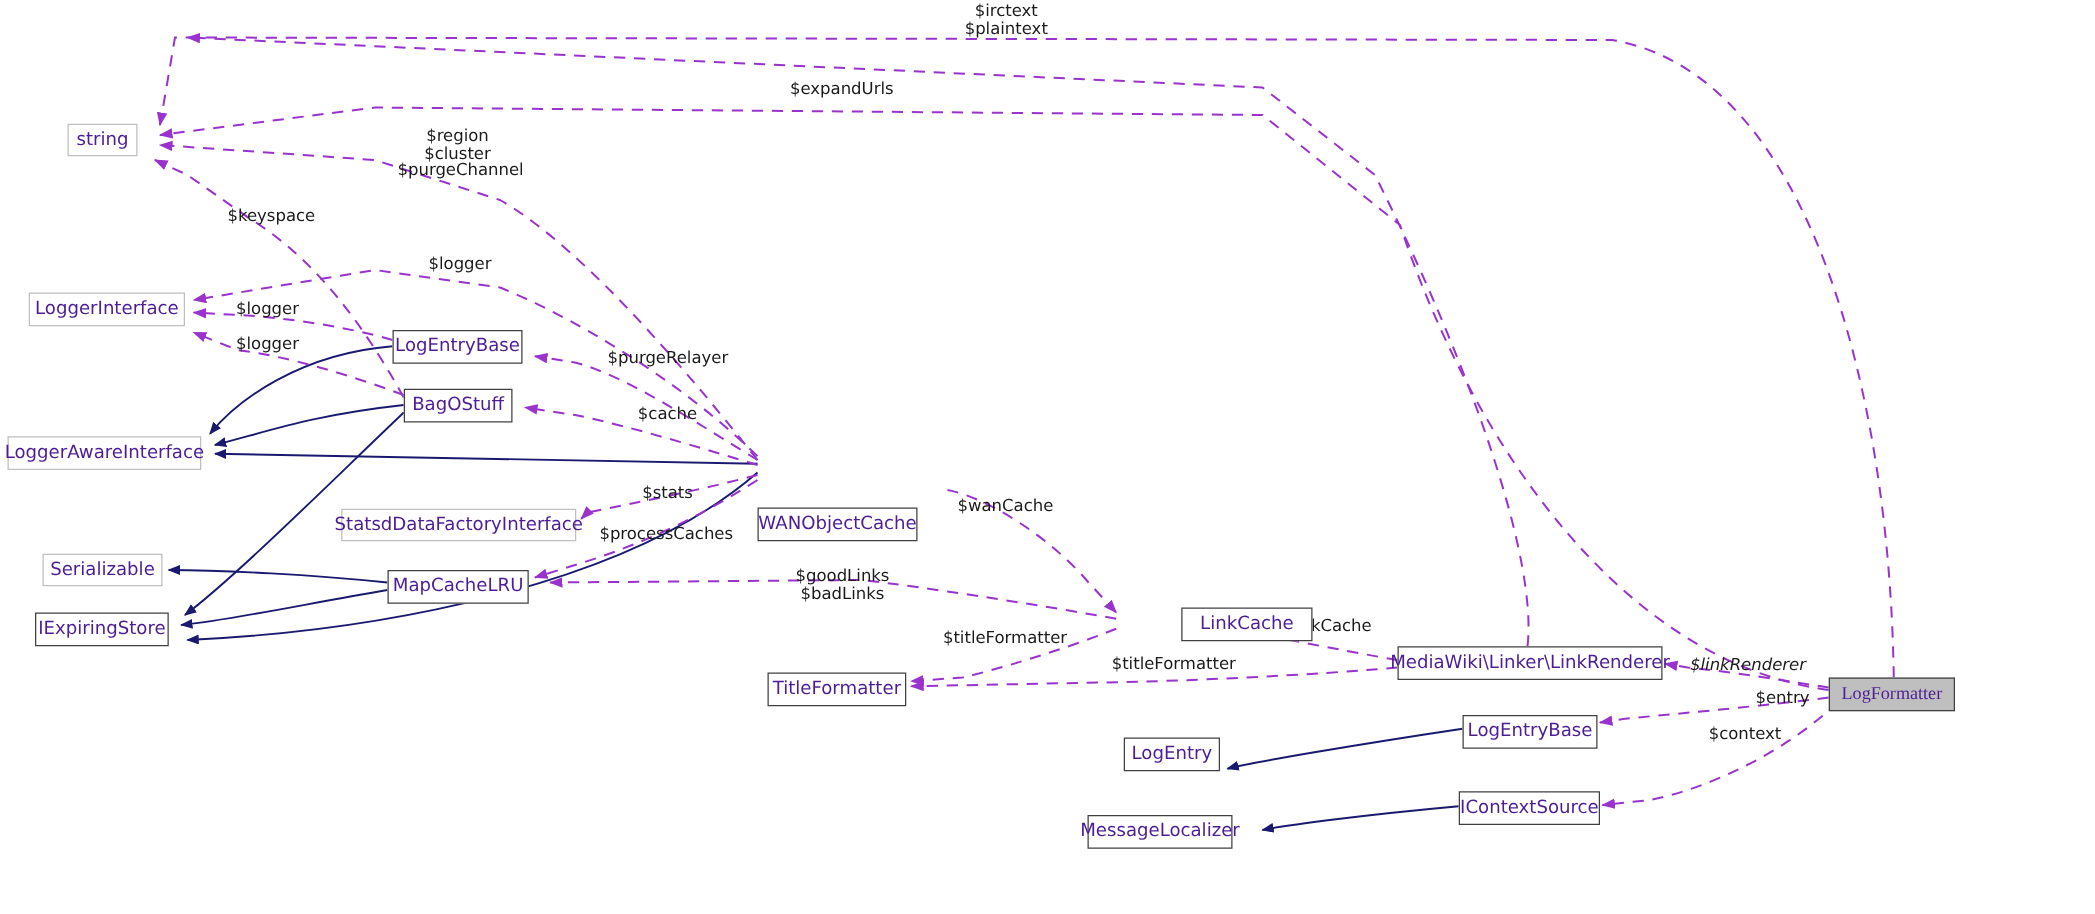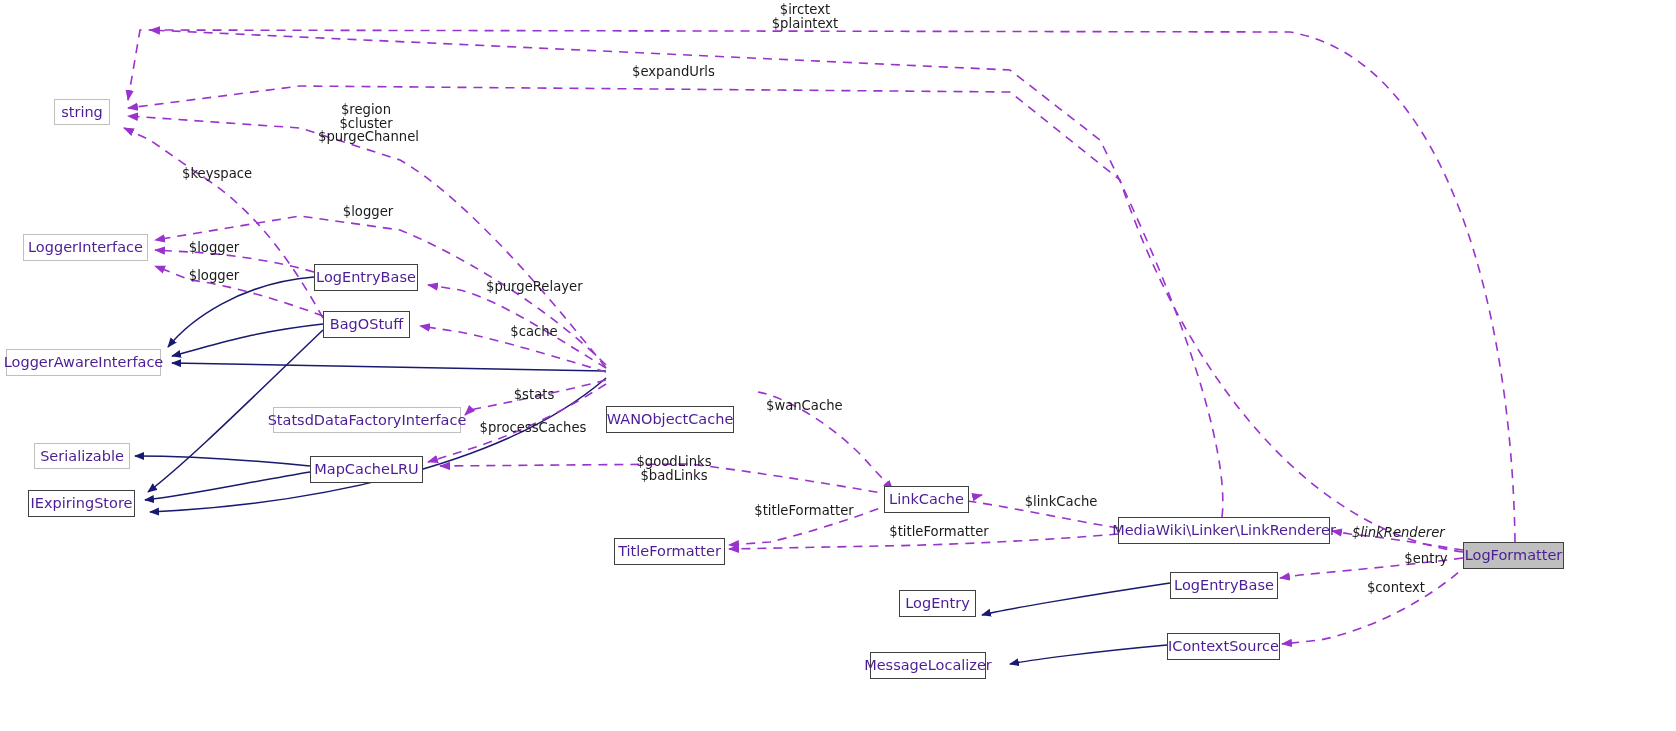--- a/index.html
+++ b/index.html
@@ -112,27 +112,27 @@
   <div class="node faint" style="left:23px;  top:234px; width:125px; height:27px;">LoggerInterface</div>
   <div class="node faint" style="left:6px;  top:349px; width:155px; height:27px;">LoggerAwareInterface</div>
   <div class="node faint" style="left:34px;  top:443px; width:96px;  height:26px;">Serializable</div>
   <div class="node solid" style="left:28px;  top:490px; width:107px; height:27px;">IExpiringStore</div>
   <div class="node solid" style="left:314px; top:264px; width:104px; height:27px;">LogEntryBase</div>
   <div class="node solid" style="left:323px; top:311px; width:87px;  height:27px;">BagOStuff</div>
   <div class="node faint" style="left:273px; top:407px; width:188px; height:26px;">StatsdDataFactoryInterface</div>
   <div class="node solid" style="left:310px; top:456px; width:113px; height:27px;">MapCacheLRU</div>
   <div class="node solid" style="left:606px; top:358px; width:128px; height:27px;margin-top:48px;">WANObjectCache</div>
   <div class="node solid" style="left:614px; top:538px; width:111px; height:27px;">TitleFormatter</div>
-  <div class="node solid" style="left:884px; top:486px; width:85px;  height:27px;">LinkCache</div>
+  <div class="node solid" style="left:945px; top:486px; width:105px;  height:27px;">LinkCache</div>
   <div class="node solid" style="left:899px; top:590px; width:77px;  height:27px;text-align:center;">LogEntry</div>
   <div class="node solid" style="left:870px; top:652px; width:116px; height:27px;">MessageLocalizer</div>
   <div class="node solid" style="left:1118px;top:517px; width:212px; height:27px;">MediaWiki\Linker\LinkRenderer</div>
   <div class="node solid" style="left:1170px;top:572px; width:108px; height:27px;">LogEntryBase</div>
   <div class="node solid" style="left:1167px;top:633px; width:113px; height:27px;">IContextSource</div>
-  <div class="node highlight" style="left:1463px;top:542px; width:101px; height:27px;">LogFormatter</div>
+  <div class="node highlight" style="left:1463px;top:542px; width:101px; height:27px;font-family:Liberation Serif, serif;">LogFormatter</div>
 
   <div class="edge-label" style="left:770px;  top:3px;   width:70px;">$irctext
 $plaintext</div>
   <div class="edge-label" style="left:632px;  top:65px;  width:80px;">$expandUrls</div>
   <div class="edge-label" style="left:318px; top:103px; width:96px;">$region
 $cluster
 $purgeChannel</div>
   <div class="edge-label" style="left:182px;  top:167px; width:70px;">$keyspace</div>
   <div class="edge-label" style="left:340px;  top:205px; width:56px;">$logger</div>
   <div class="edge-label" style="left:186px;  top:241px; width:56px;">$logger</div>

